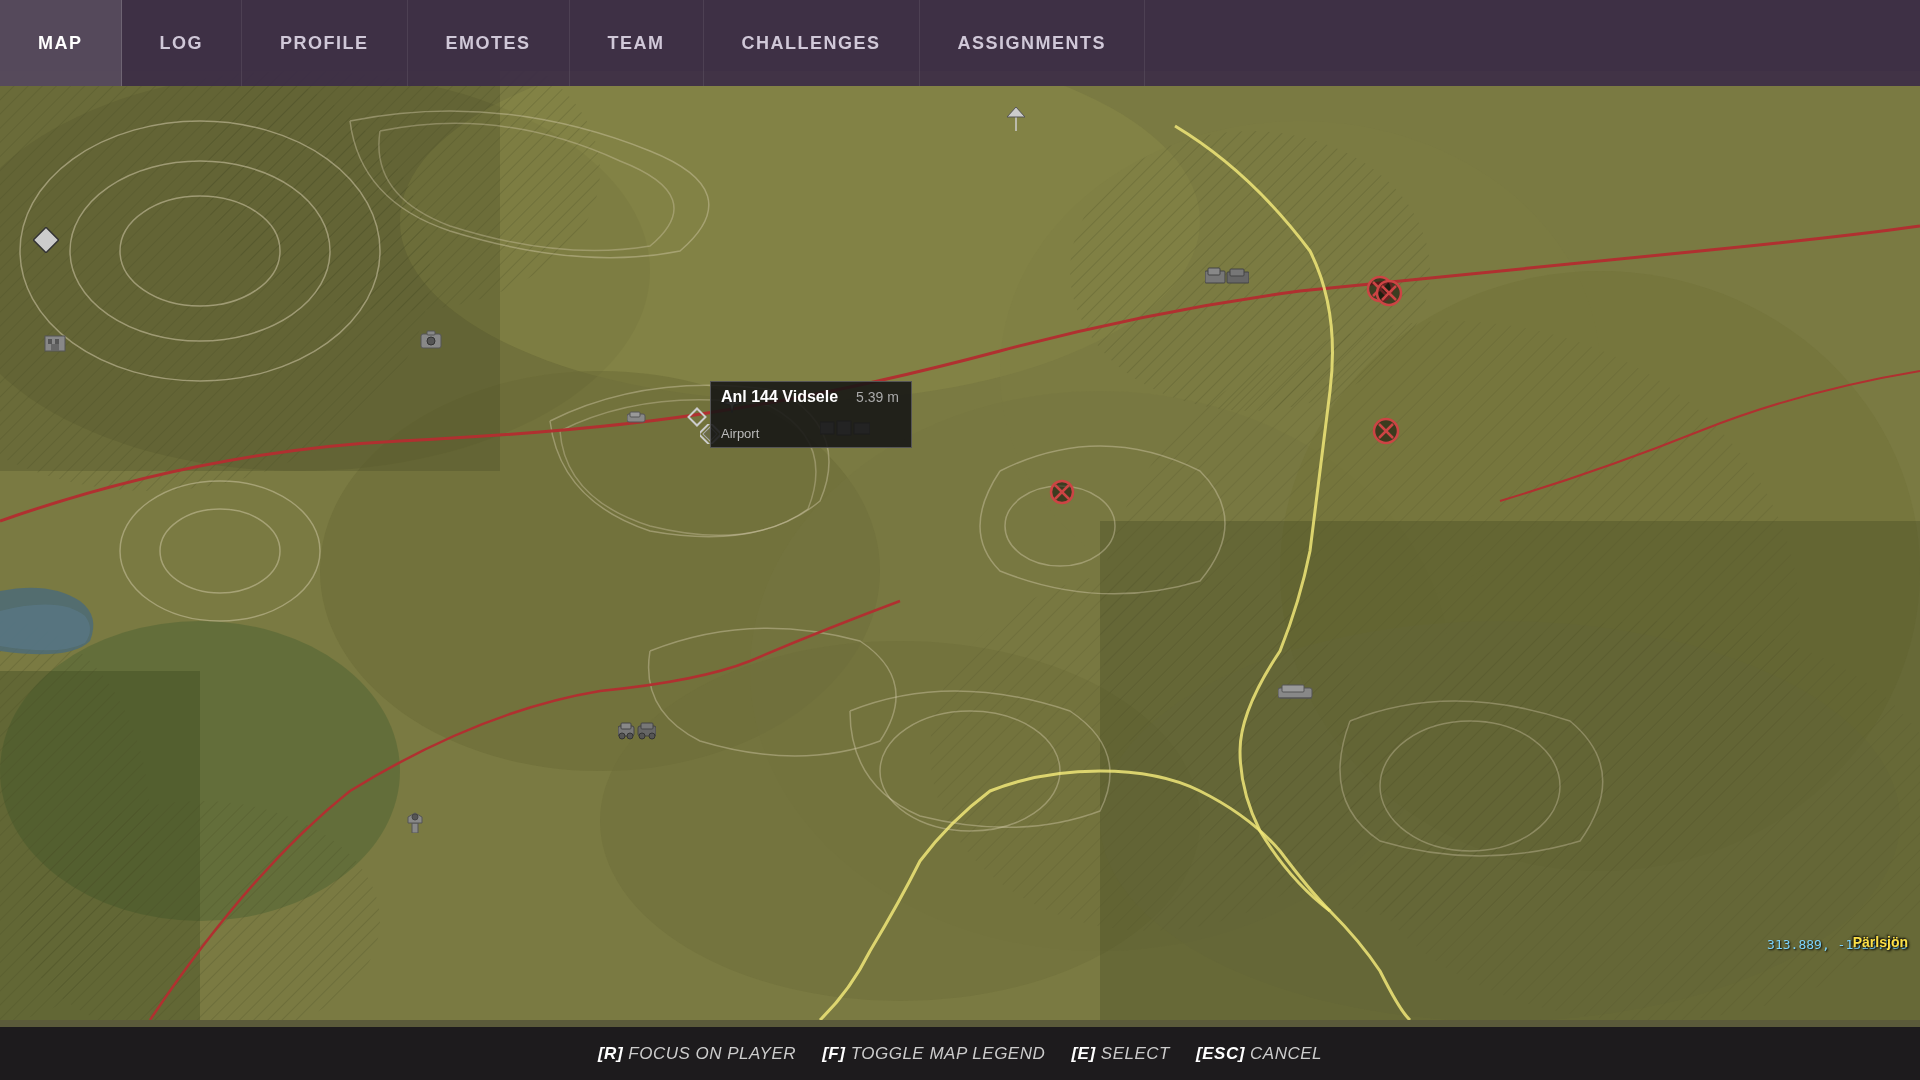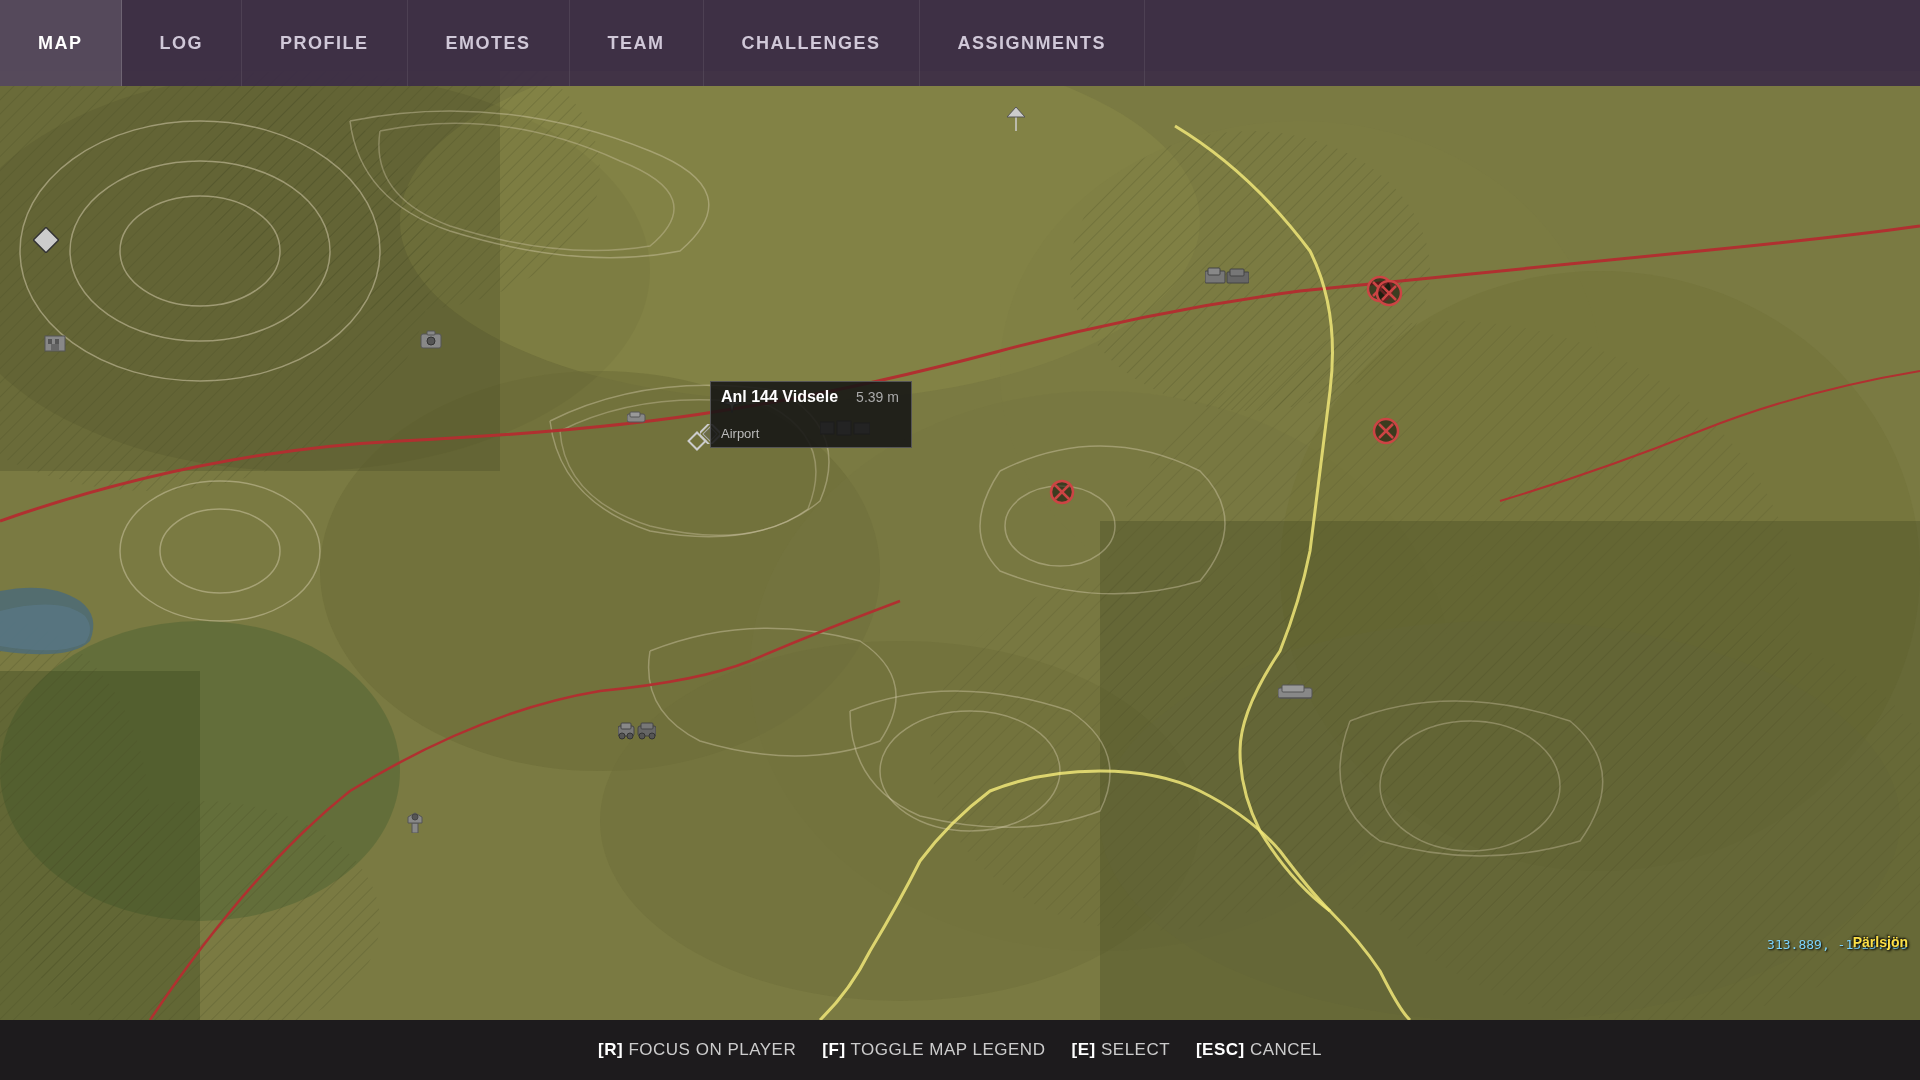--- a/index.html
+++ b/index.html
@@ -46,26 +46,27 @@
     #map-canvas {
       position: absolute;
       top: 0; left: 0;
       width: 100%; height: 100%;
     }
 
     
     #bottom-bar {
       position: absolute;
       bottom: 0; left: 0; right: 0;
-      height: 60px;
+      height: 53px;
       background: rgba(20, 18, 25, 0.88);
       display: flex;
       align-items: center;
       justify-content: center;
       z-index: 100;
+      font-style: italic;
     }
     .bottom-hint {
       color: #ccc;
       font-size: 17px;
       font-weight: 500;
       letter-spacing: 0.5px;
     }
     .bottom-hint .key {
       color: #fff;
       font-weight: 700;
@@ -126,21 +127,21 @@
       font-size: 14px;
       font-weight: 600;
       text-shadow: 1px 1px 3px #000, -1px -1px 2px #000;
       z-index: 52;
       white-space: nowrap;
     }
 
     
     .tooltip-anchor {
       display: flex;
-      align-items: flex-end;
+      align-items: center;
       gap: 6px;
     }
     .anchor-diamond {
       width: 14px; height: 14px;
       border: 2px solid #ccc;
       transform: rotate(45deg);
       margin-top: 5px;
       flex-shrink: 0;
     }
   </style>

